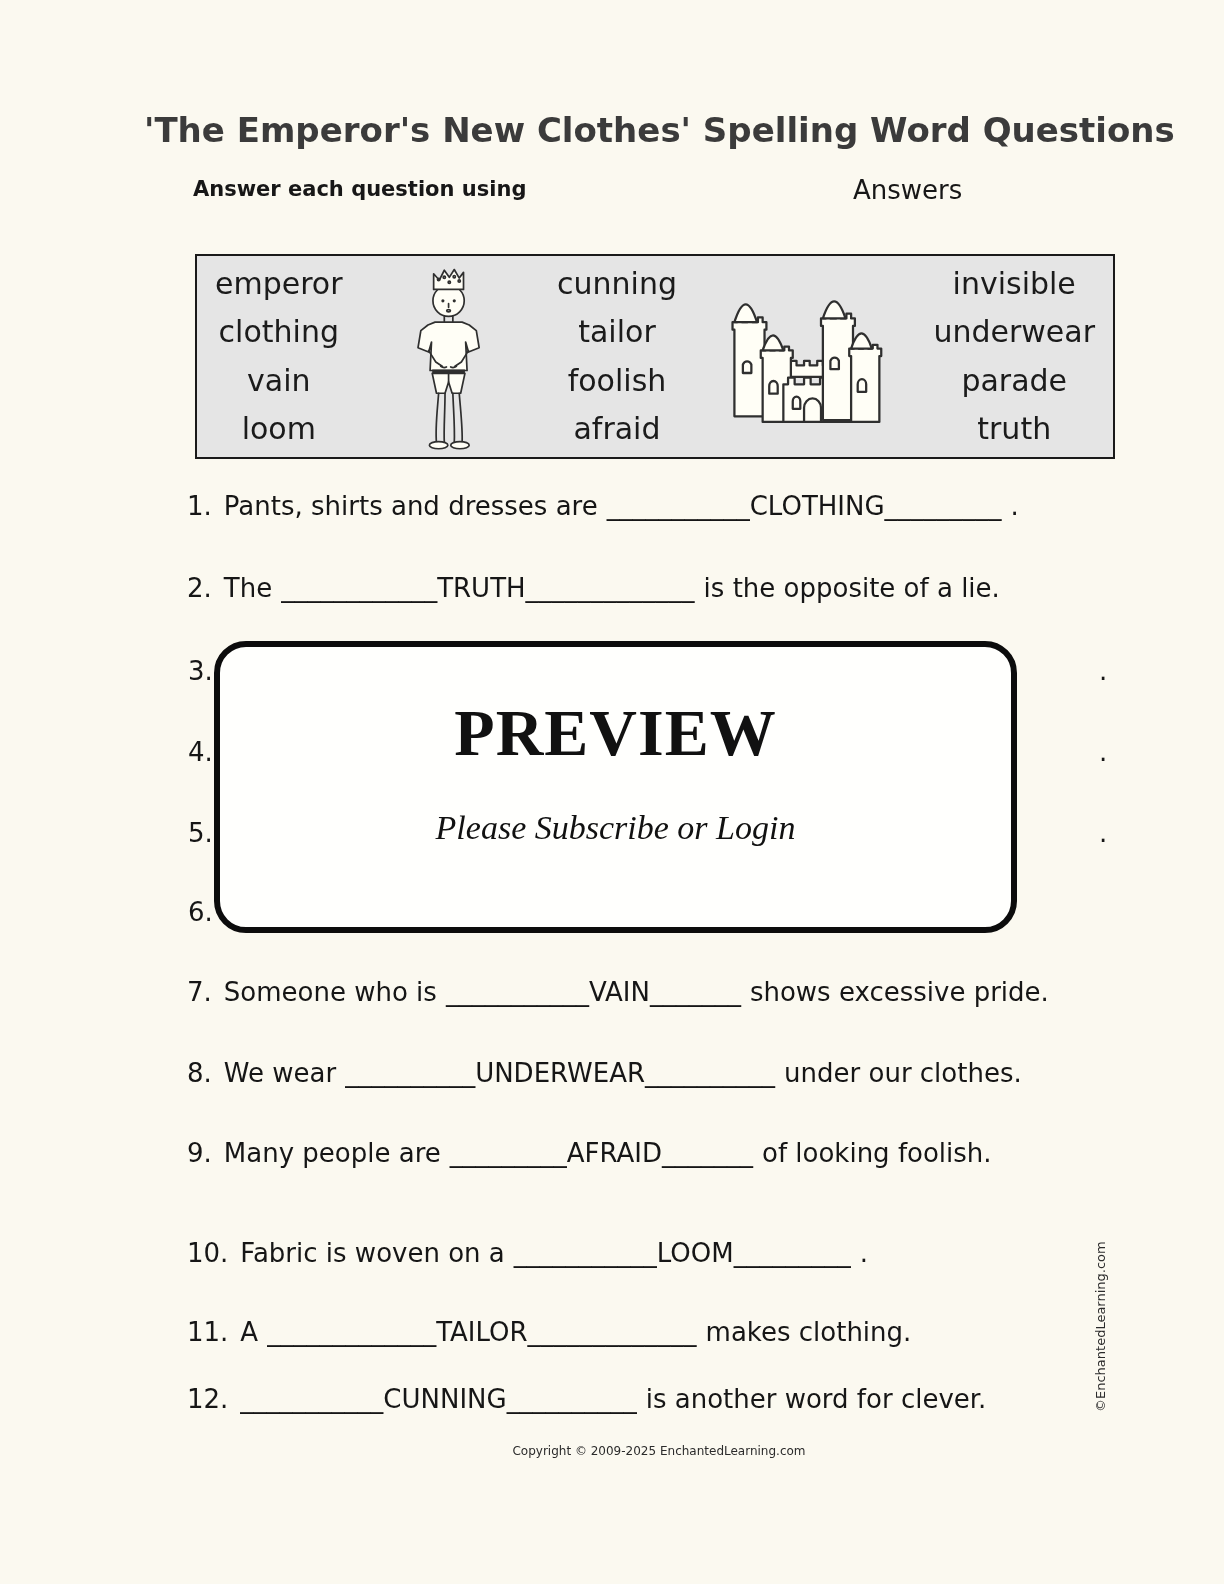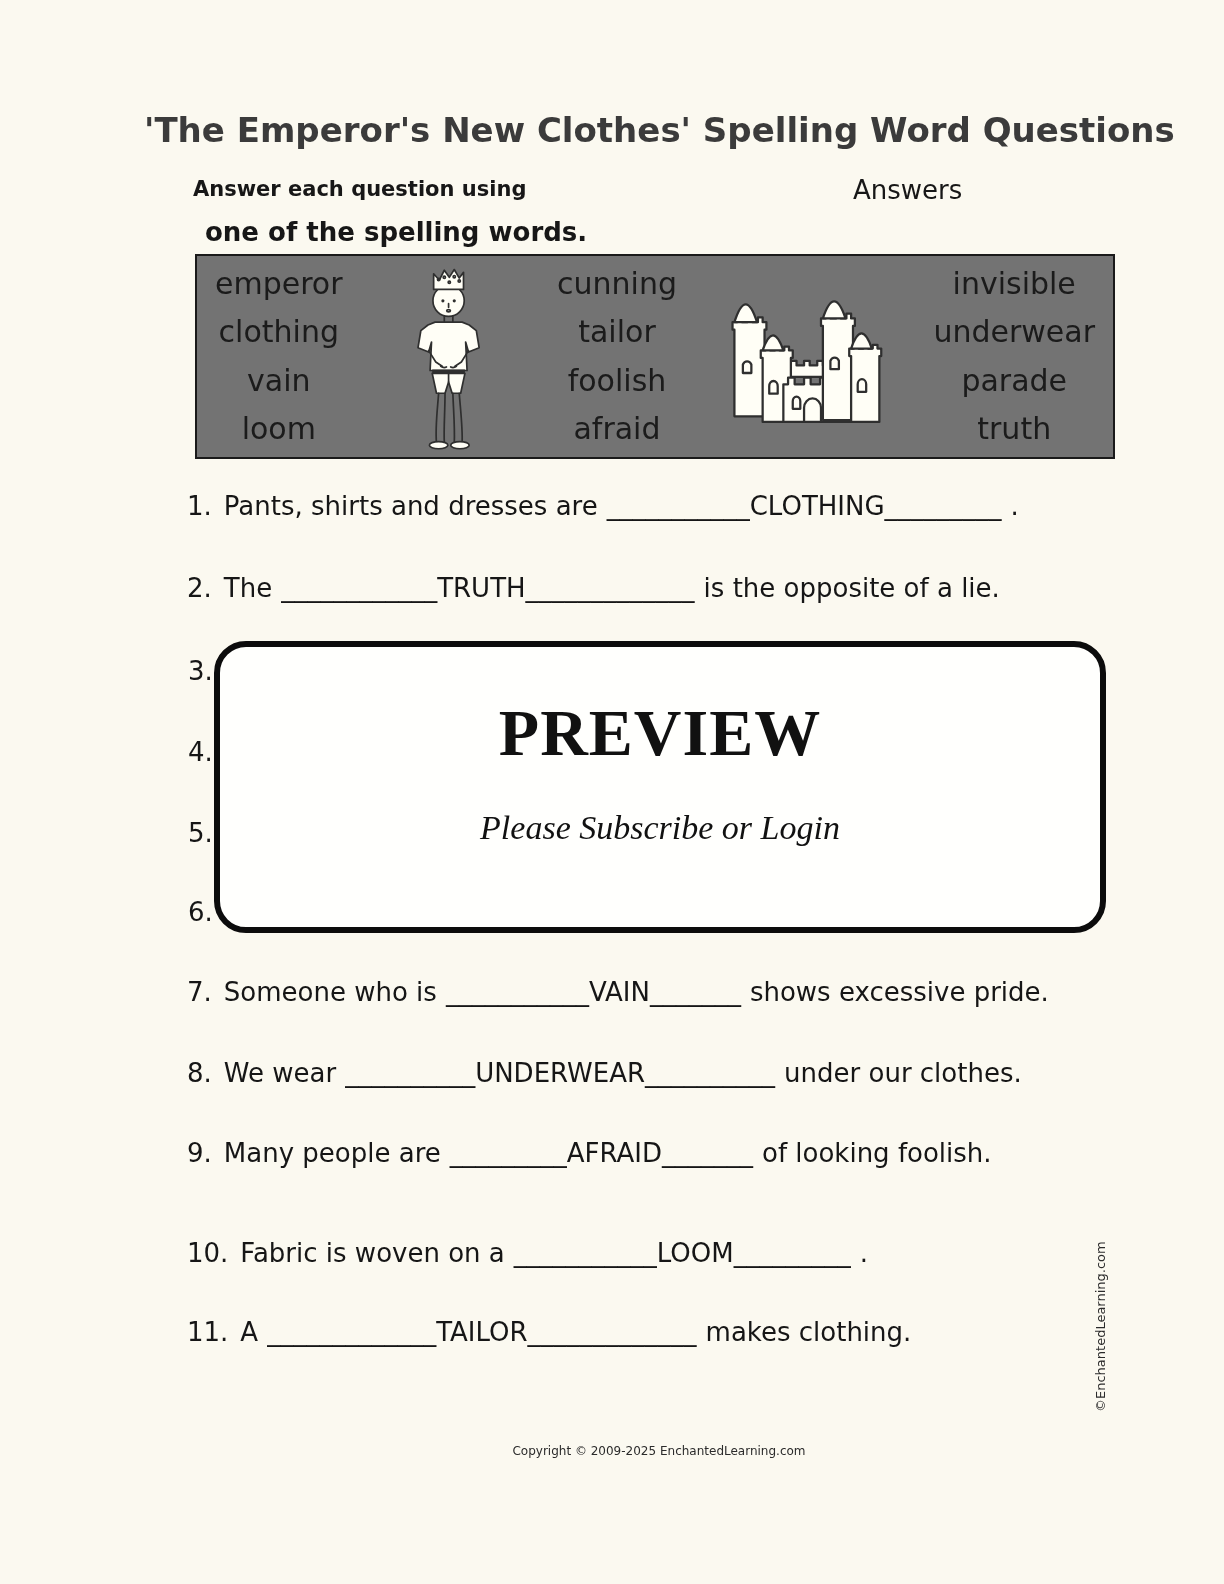--- a/index.html
+++ b/index.html
@@ -24,21 +24,21 @@
   }
   .instr1 { position: absolute; left: 146px; top: 177px; font-size: 21px; font-weight: bold; color: #171717; }
   .instr2 { position: absolute; left: 158px; top: 217px; font-size: 26px; font-weight: bold; color: #171717; }
   .answers-heading { position: absolute; left: 806px; top: 175px; font-size: 26px; font-weight: normal; color: #171717; }
 
   .word-bank {
     position: absolute;
     left: 148px; top: 254px;
     width: 920px; height: 205px;
     border: 2px solid #1a1a1a;
-    background: #737373;
+    background: #e5e5e5;
     display: flex;
     align-items: stretch;
     justify-content: space-between;
     padding: 4px 18px;
   }
   .bank-col {
     display: flex;
     flex-direction: column;
     justify-content: space-around;
     text-align: center;
@@ -61,21 +61,21 @@
   .q-before { margin-right: 9px; }
   .q-after { margin-left: 9px; }
   .q-blank, .q-answer { letter-spacing: 0; }
 
   .hidden-num { position: absolute; left: 141px; font-size: 26px; color: #161616; z-index: 2; }
   .edge-dot { position: absolute; left: 1052px; font-size: 26px; color: #161616; z-index: 2; }
 
   .preview-box {
     position: absolute;
     left: 167px; top: 641px;
-    width: 892px; height: 292px;
+    width: 803px; height: 292px;
     background: #fffffd;
     border: 6px solid #0c0c0c;
     border-radius: 32px;
     z-index: 10;
     text-align: center;
   }
   .preview-title {
     margin-top: 48px;
     font-family: "Liberation Serif", "DejaVu Serif", serif;
     font-weight: bold;
@@ -111,21 +111,20 @@
   .lineart-fill { stroke: #2f2f2f; fill: #fffef6; stroke-width: 2.4; stroke-linejoin: round; }
 </style>
 </head>
 <body>
 
 <div class="page">
 
   <div class="title">'The Emperor's New Clothes' Spelling Word Questions</div>
 
   <div class="instr1">Answer each question using</div>
-  <div class="instr2">one of the spelling words.</div>
   <div class="answers-heading">Answers</div>
 
   <div class="word-bank">
     <div class="bank-col">
       <span>emperor</span>
       <span>clothing</span>
       <span>vain</span>
       <span>loom</span>
     </div>
 
@@ -246,17 +245,20 @@
   </div>
 
   <div class="q-row" style="top:1239px">
     <span class="q-num">10.</span><span class="q-before">Fabric is woven on a</span><span class="q-blank">___________</span><span class="q-answer">LOOM</span><span class="q-blank">_________</span><span class="q-after">.</span>
   </div>
 
   <div class="q-row" style="top:1318px">
     <span class="q-num">11.</span><span class="q-before">A</span><span class="q-blank">_____________</span><span class="q-answer">TAILOR</span><span class="q-blank">_____________</span><span class="q-after">makes clothing.</span>
   </div>
 
+  <div class="q-row" style="top:1385px">
+    <span class="q-num">12.</span><span class="q-blank">___________</span><span class="q-answer">CUNNING</span><span class="q-blank">__________</span><span class="q-after">is another word for clever.</span>
+  </div>
 
   <div class="copyright">Copyright © 2009-2025 EnchantedLearning.com</div>
   <div class="branding-vertical">©EnchantedLearning.com</div>
 
 </div>
 
 </body></html>

